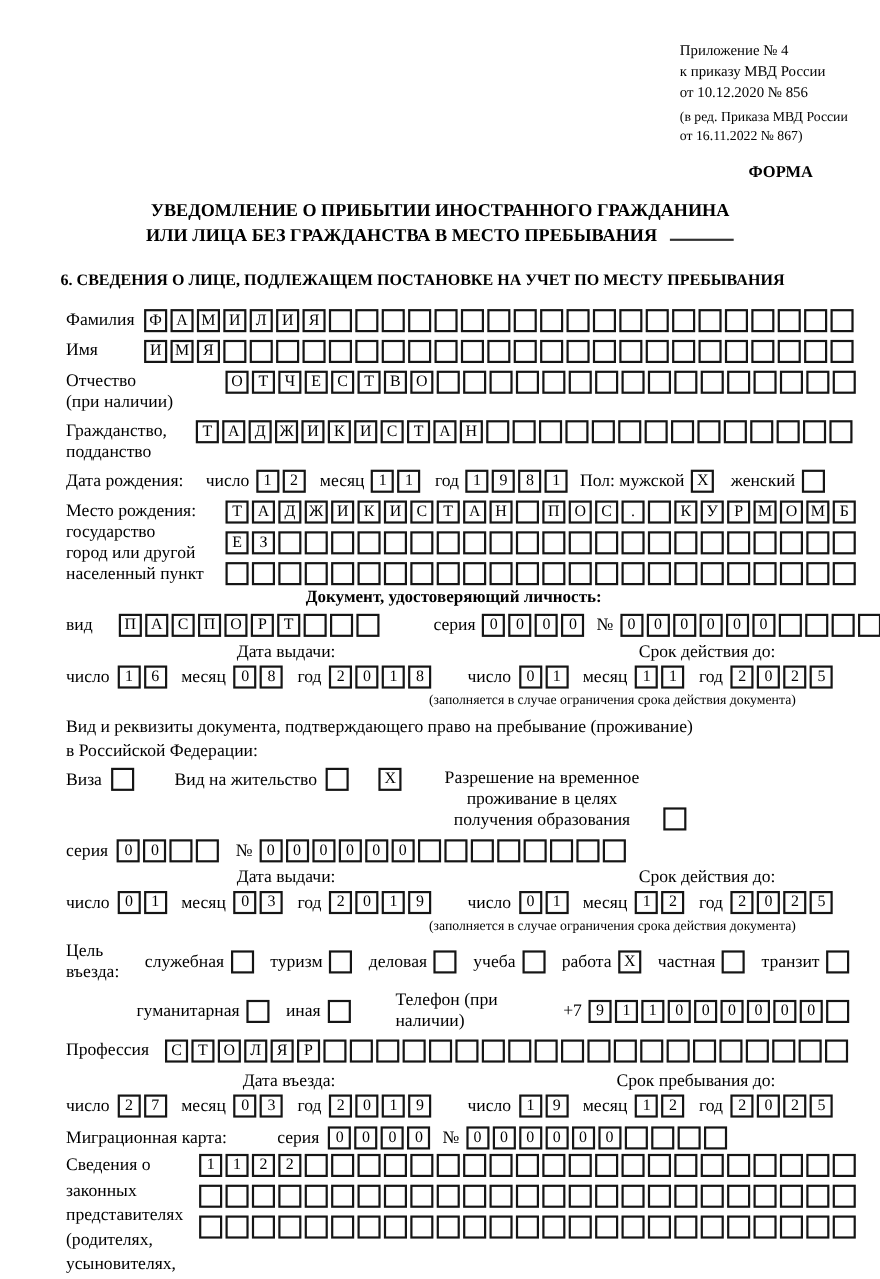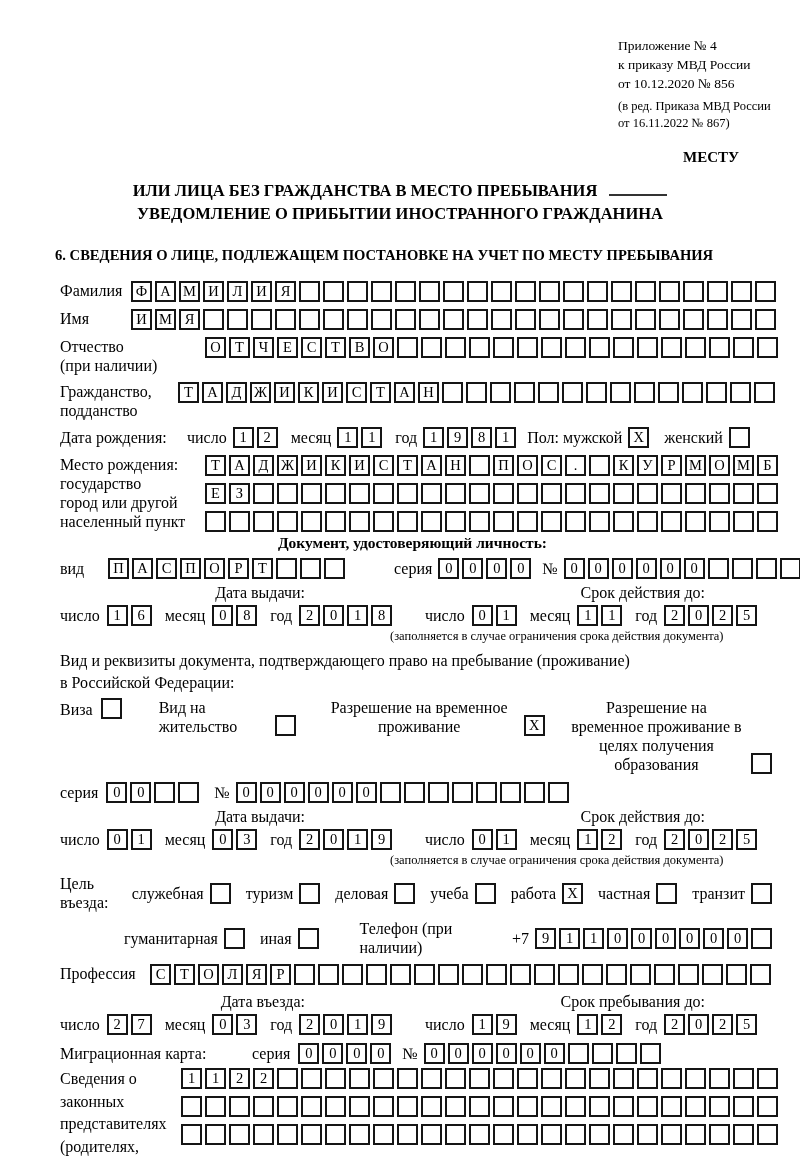--- a/index.html
+++ b/index.html
@@ -73,25 +73,25 @@
   <div class="ref-block">
     <div>Приложение № 4</div>
     <div>к приказу МВД России</div>
     <div>от 10.12.2020 № 856</div>
   </div>
   <div class="ref-edit">
     <div>(в ред. Приказа МВД России</div>
     <div>от 16.11.2022 № 867)</div>
   </div>
 
-  <div class="forma">МЕСТУ</div>
+  <div class="forma">ФОРМА</div>
 
   <div class="title">
+    <div>УВЕДОМЛЕНИЕ О ПРИБЫТИИ ИНОСТРАННОГО ГРАЖДАНИНА</div>
     <div><span>ИЛИ ЛИЦА БЕЗ ГРАЖДАНСТВА В МЕСТО ПРЕБЫВАНИЯ</span><span class="underline-slot"></span></div>
-    <div>УВЕДОМЛЕНИЕ О ПРИБЫТИИ ИНОСТРАННОГО ГРАЖДАНИНА</div>
   </div>
 
   <div class="section-title">6. СВЕДЕНИЯ О ЛИЦЕ, ПОДЛЕЖАЩЕМ ПОСТАНОВКЕ НА УЧЕТ ПО МЕСТУ ПРЕБЫВАНИЯ</div>
 
   <div style="height:16px"></div>
 
   <div class="row">
     <span class="lbl w-surname">Фамилия</span>
     <span class="boxrow">
         <span class="cell">Ф</span>
@@ -446,21 +446,20 @@
           <span class="cell"></span>
         </span>
       </span>
     <span class="perm-opt" style="margin-left:34px">
         <span class="t">Вид на жительство</span>
         <span class="boxrow">
           <span class="cell"></span>
         </span>
       </span>
     <span class="perm-opt" style="margin-left:24px">
-        <span class="t c2">Разрешение на временное проживание</span>
         <span class="boxrow">
           <span class="cell">X</span>
         </span>
       </span>
     <span class="perm-opt" style="margin-left:22px">
         <span class="t c3">Разрешение на временное проживание в целях получения образования</span>
         <span class="boxrow">
           <span class="cell"></span>
         </span>
       </span>

